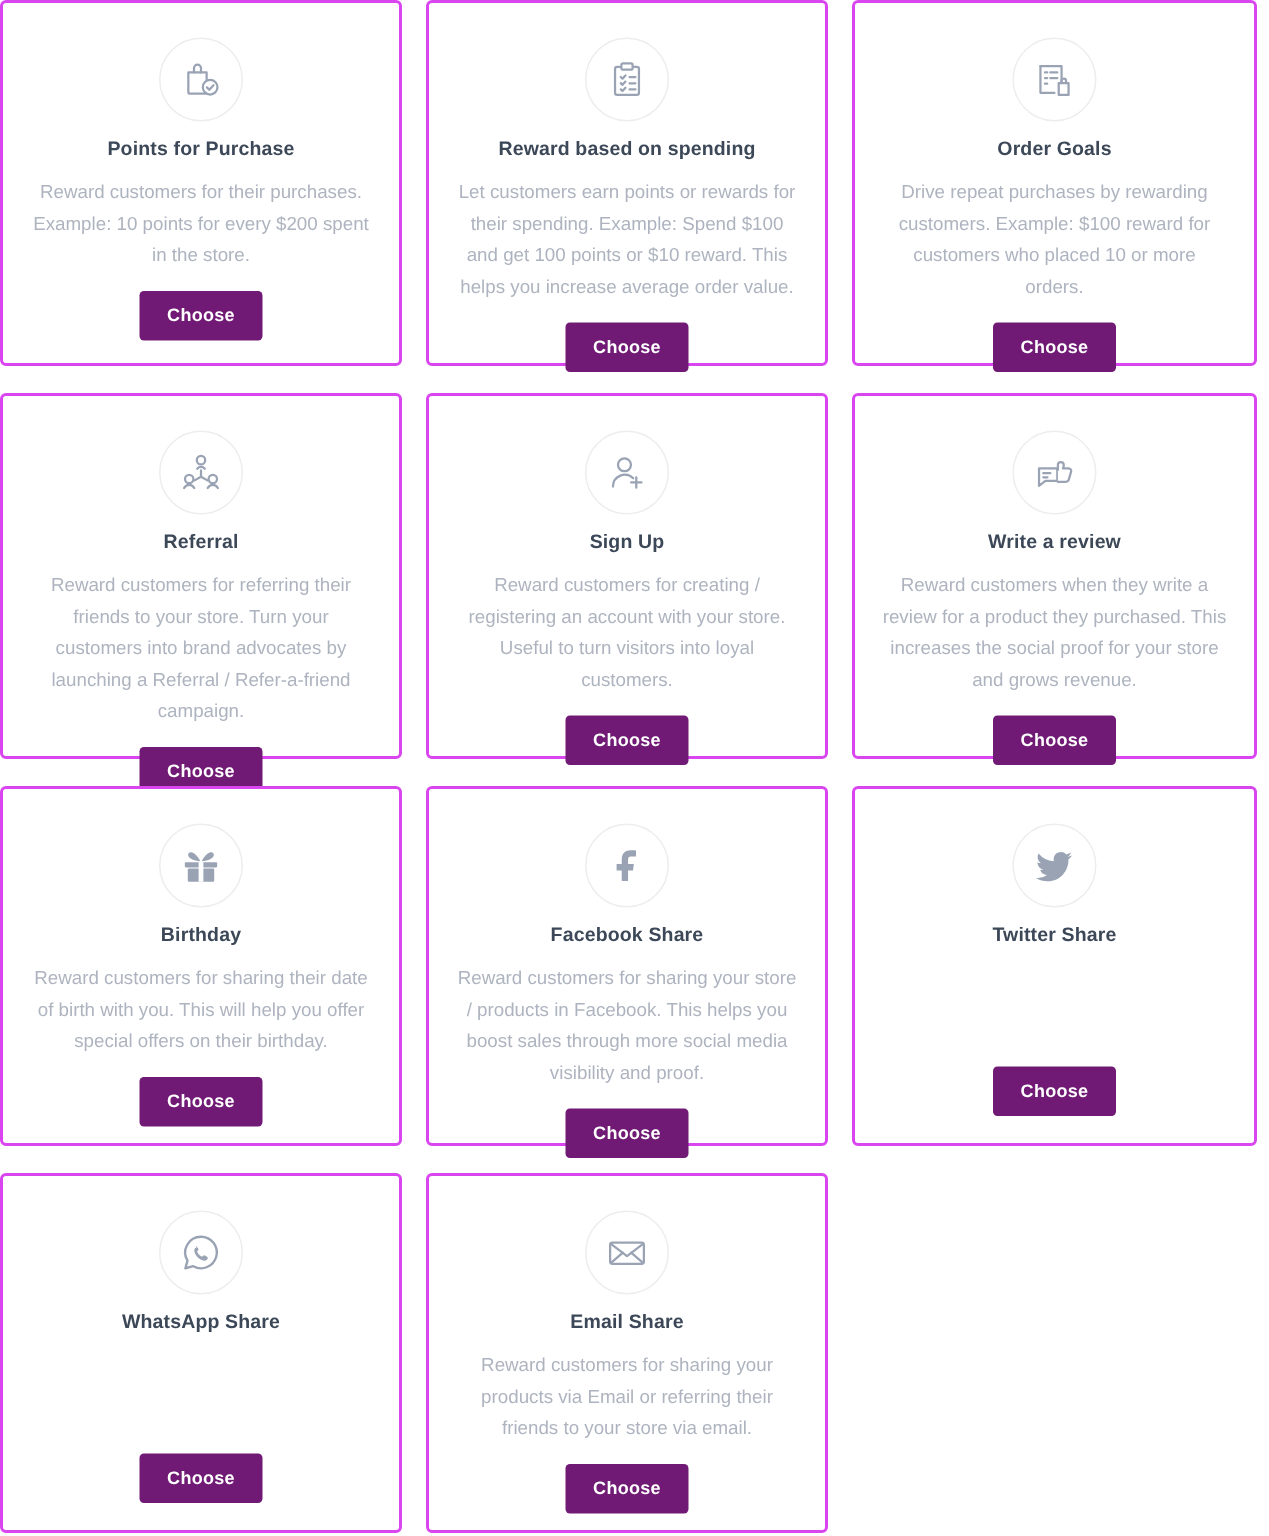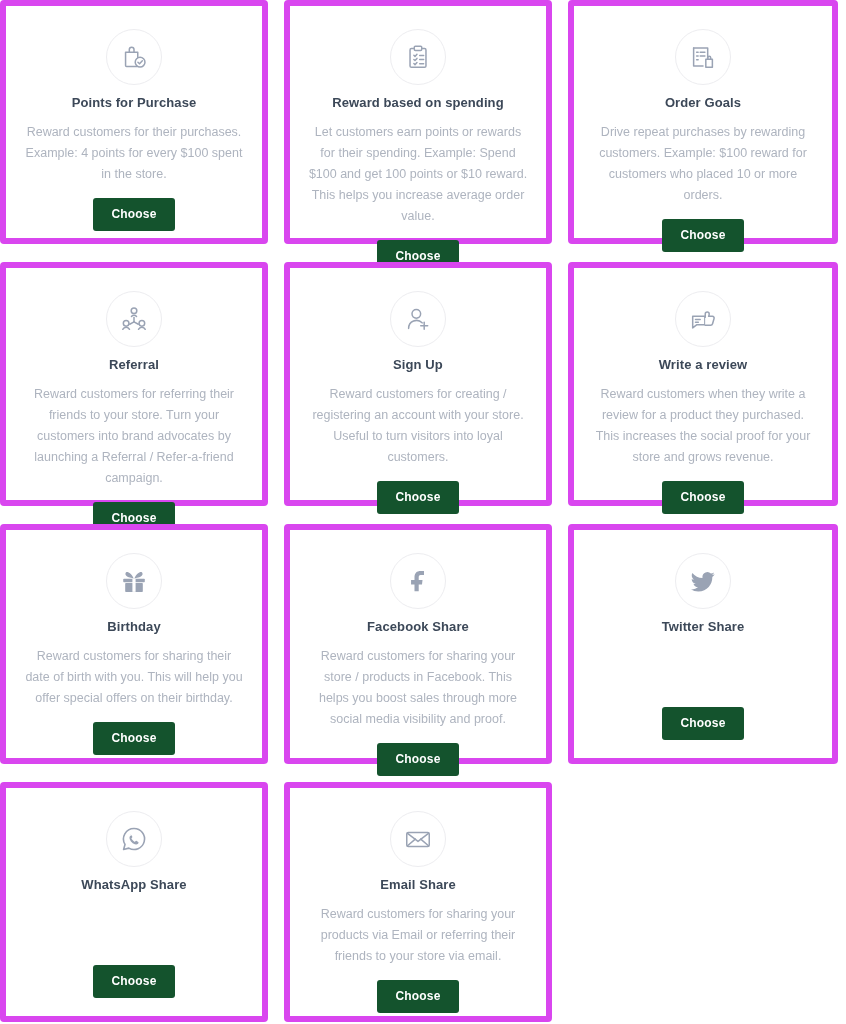--- a/index.html
+++ b/index.html
@@ -19,21 +19,21 @@
     display: grid;
     grid-template-columns: 268px 268px 270px;
     column-gap: 16px;
     row-gap: 18px;
     width: 846px;
     box-sizing: border-box;
   }
 
   .campaign-card {
     background: #ffffff;
-    border: 6px solid #d946ef;
+    border: 2px solid #d946ef;
     border-radius: 4px;
     box-sizing: border-box;
     padding: 16px 18px 18px 18px;
     display: flex;
     flex-direction: column;
     align-items: center;
     text-align: center;
   }
 
   .icon-circle {
@@ -64,21 +64,21 @@
 
   .card-desc {
     font-size: 12.5px;
     color: #aeb4bf;
     line-height: 21px;
     margin: 0 0 13px 0;
     max-width: 236px;
   }
 
   .choose-button {
-    background: #14532d;
+    background: #701a75;
     color: #ffffff;
     border: none;
     border-radius: 3px;
     font-family: "Liberation Sans", sans-serif;
     font-size: 12px;
     font-weight: bold;
     letter-spacing: 0.2px;
     padding: 10px 18px;
     cursor: pointer;
     margin-top: auto;
@@ -92,21 +92,21 @@
     <div class="campaign-card" style="height: 244px;">
       <div class="icon-circle">
         <svg width="30" height="30" viewBox="0 0 32 32" fill="none" stroke="#9aa3b4" stroke-width="1.6" stroke-linecap="round" stroke-linejoin="round">
           <path d="M7 11h13v14a1 1 0 0 1-1 1H8a1 1 0 0 1-1-1z"></path>
           <path d="M11 11V8a2.5 2.5 0 0 1 5 0v3"></path>
           <circle cx="22.5" cy="21.5" r="5.2" fill="#ffffff"></circle>
           <path d="M20.2 21.6l1.7 1.7 3-3.2"></path>
         </svg>
       </div>
       <div class="card-title">Points for Purchase</div>
-      <div class="card-desc">Reward customers for their purchases. Example: 4 points for every $100 spent in the store.</div>
+      <div class="card-desc">Reward customers for their purchases. Example: 10 points for every $200 spent in the store.</div>
       <button class="choose-button">Choose</button>
     </div>
     <div class="campaign-card" style="height: 244px;">
       <div class="icon-circle">
         <svg width="30" height="30" viewBox="0 0 32 32" fill="none" stroke="#9aa3b4" stroke-width="1.6" stroke-linecap="round" stroke-linejoin="round">
           <path d="M11 7H9a1.5 1.5 0 0 0-1.5 1.5v17A1.5 1.5 0 0 0 9 27h14a1.5 1.5 0 0 0 1.5-1.5v-17A1.5 1.5 0 0 0 23 7h-2"></path>
           <rect x="12" y="4.5" width="8" height="4.5" rx="1.2"></rect>
           <path d="M11.6 14.2l1.2 1.2 2.1-2.3"></path>
           <path d="M17.8 14.3h4.2"></path>
           <path d="M11.6 18.6l1.2 1.2 2.1-2.3"></path>

